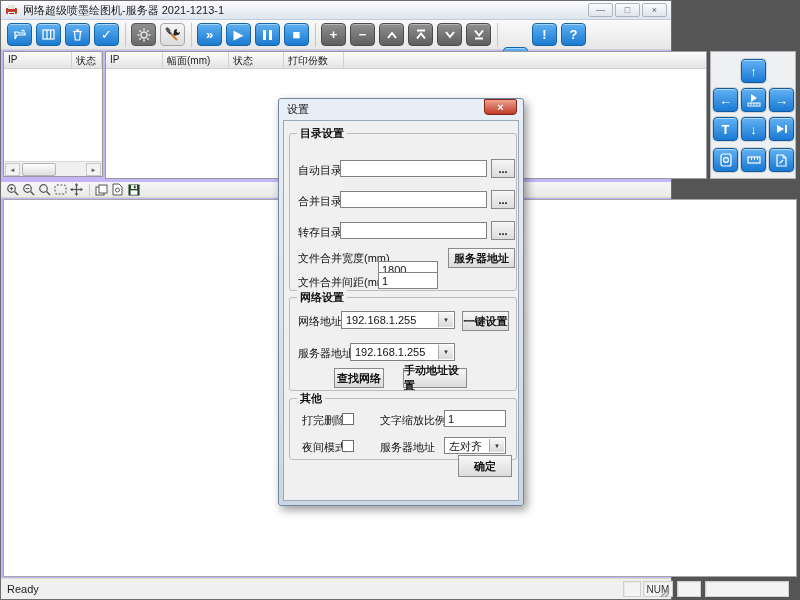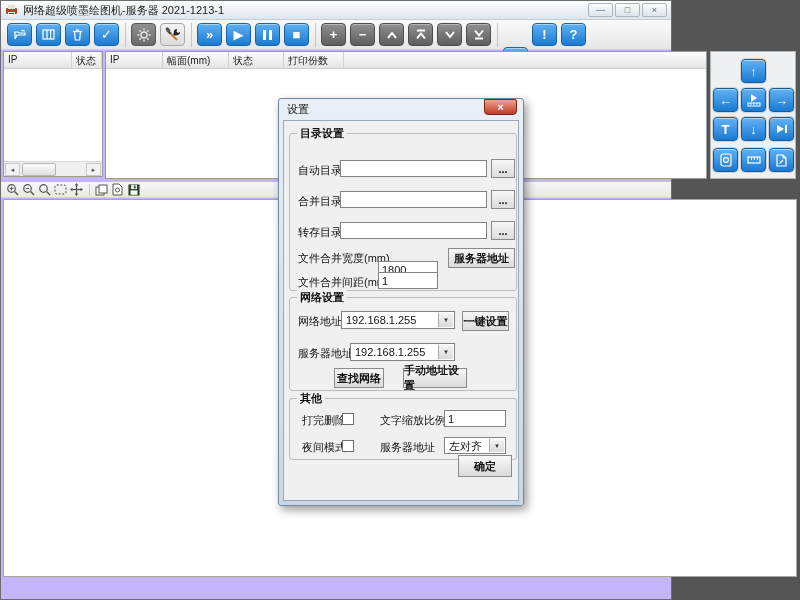--- a/index.html
+++ b/index.html
@@ -305,20 +305,34 @@
           <rect x="1" y="1" width="10" height="10" fill="#2e4d2e" stroke="#1c301c"></rect>
           <rect x="3" y="1" width="6" height="4" fill="#e8e8e8"></rect>
           <rect x="6" y="1.6" width="1.6" height="2.8" fill="#2e4d2e"></rect>
           <rect x="2.6" y="6.4" width="6.8" height="4.4" fill="#fff"></rect>
         </svg>
       </div>
   </div>
 
   <div class="canvas"></div>
 
+  <div class="statusbar">
+    <span class="sb-ready">Ready</span>
+    <div class="sb-pane" style="left:622px;width:18px"></div>
+    <div class="sb-pane" style="left:642px;width:30px">NUM</div>
+    <div class="sb-pane" style="left:676px;width:24px"></div>
+    <div class="sb-pane" style="left:704px;width:84px"></div>
+    <svg class="sb-grip" width="12" height="12" viewBox="0 0 12 12">
+        <g stroke="#9a9a9a" stroke-width="1.4">
+          <line x1="11" y1="3" x2="3" y2="11"></line>
+          <line x1="11" y1="7" x2="7" y2="11"></line>
+          <line x1="11" y1="11" x2="11" y2="11"></line>
+        </g>
+      </svg>
+  </div>
 
   <div class="dialog">
     <div style="position:absolute;left:0;top:0;right:0;height:20px;">
       <span class="dlg-title">设置</span>
       <div class="dlg-close">×</div>
     </div>
     <div class="dlg-client">
 
       <div class="grp" style="left:5px;top:12px;width:228px;height:158px">
         <span class="grp-legend">目录设置</span>

